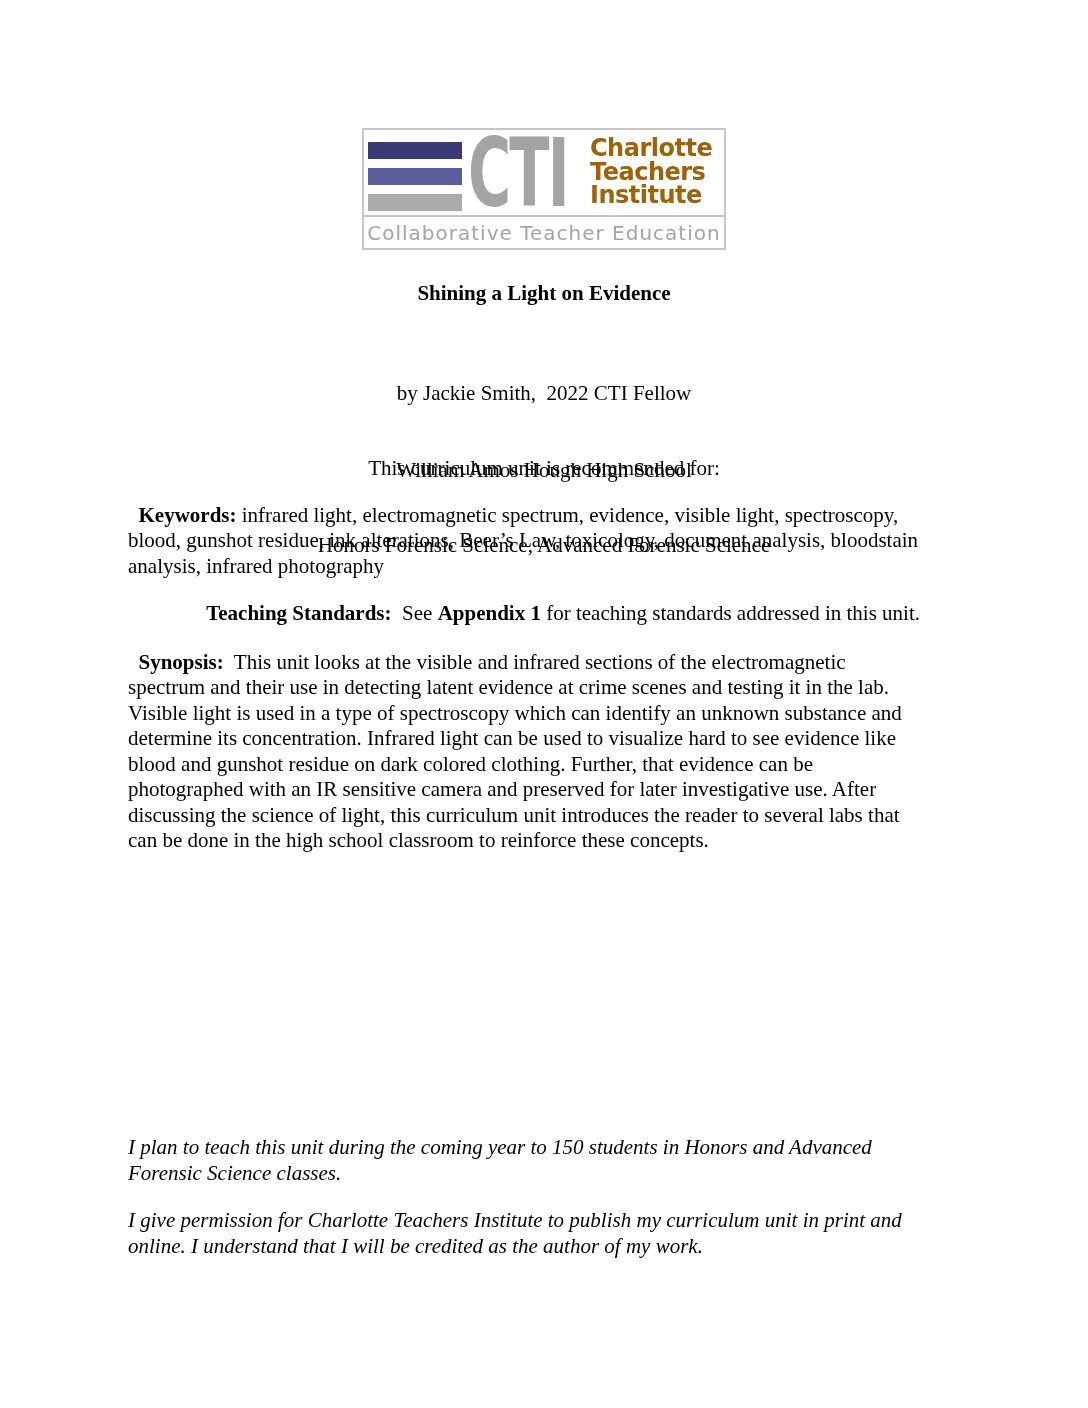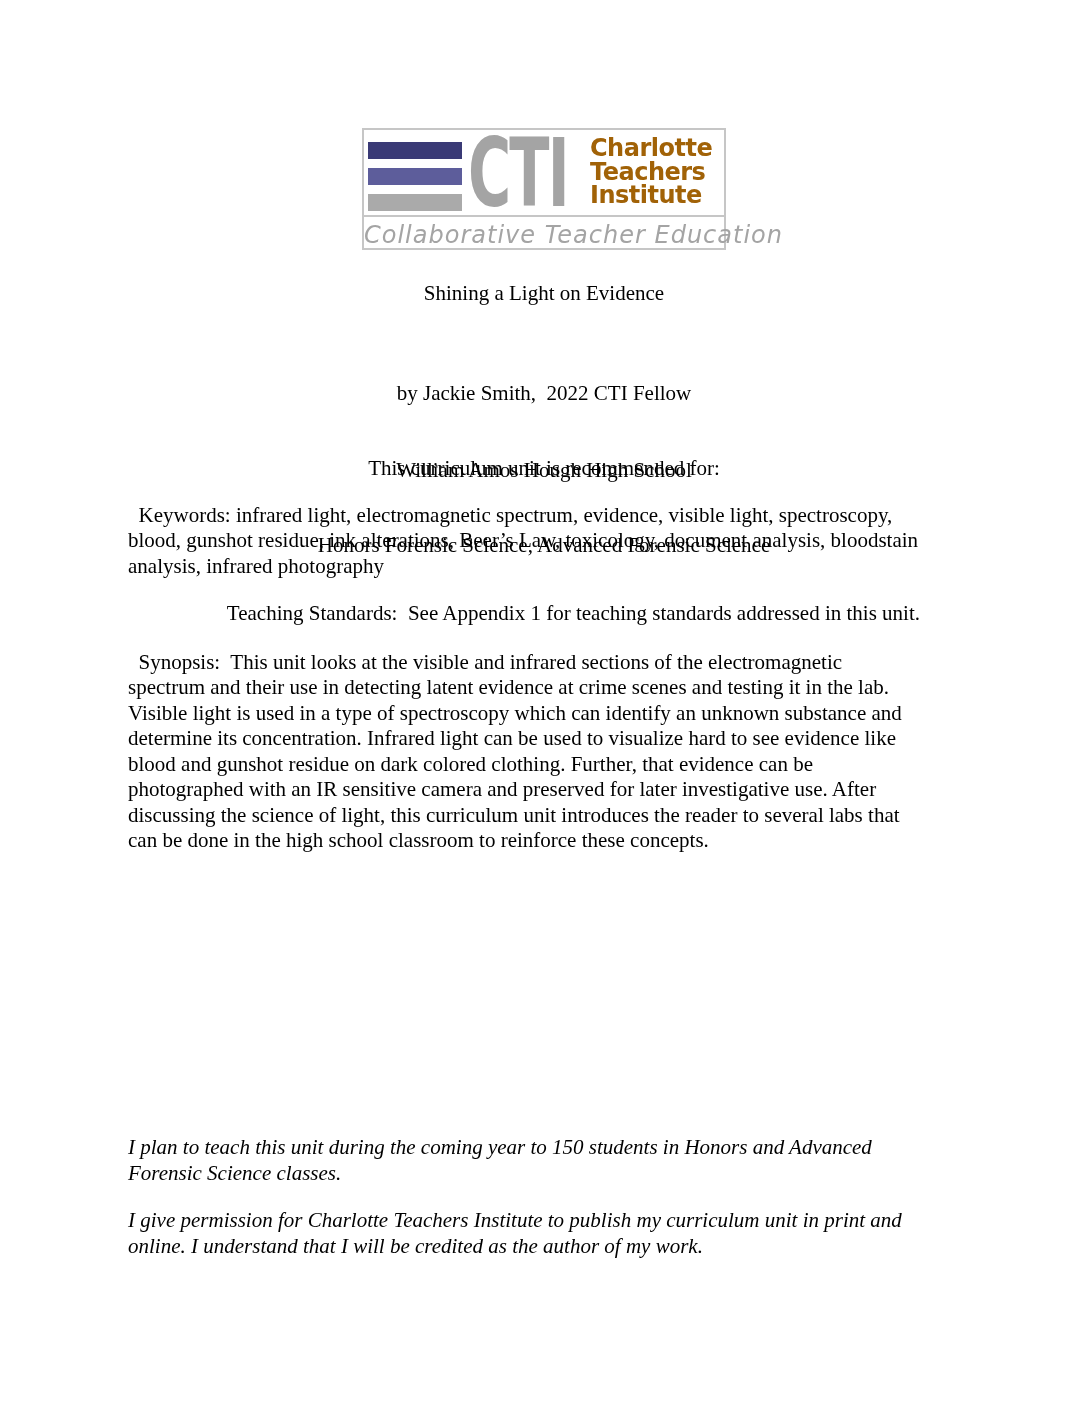--- a/index.html
+++ b/index.html
@@ -76,42 +76,41 @@
     height: 33px;
     border-top: 2px solid #c6c6c6;
     box-sizing: border-box;
     text-align: center;
   }
   .logo-tagline {
     display: inline-block;
     margin-top: 4px;
     font-family: "DejaVu Sans", "Liberation Sans", sans-serif;
     font-weight: normal;
-    font-size: 24px;
+    font-size: 20px;
     letter-spacing: 1px;
     white-space: nowrap;
-    font-style: italic;
   }
 
   
   .doc-text {
     font-size: 21px;
     line-height: 25.5px;
     white-space: pre-wrap;
   }
   .centered {
     left: 0;
     width: 1088px;
     text-align: center;
   }
   .para {
     left: 128px;
     width: 792px;
   }
-  .bold { font-weight: normal; }
+  .bold { font-weight: bold; }
   .italic { font-style: italic; }
 
   .title-block        { top: 281px; }
   .byline-block       { top: 330px; }
   .recommended-block  { top: 405px; }
   .keywords-block     { top: 477px; }
   .standards-block    { top: 575px; text-align: right; }
   .synopsis-block     { top: 624px; }
   .note1-block        { top: 1135px; }
   .note2-block        { top: 1208px; }

